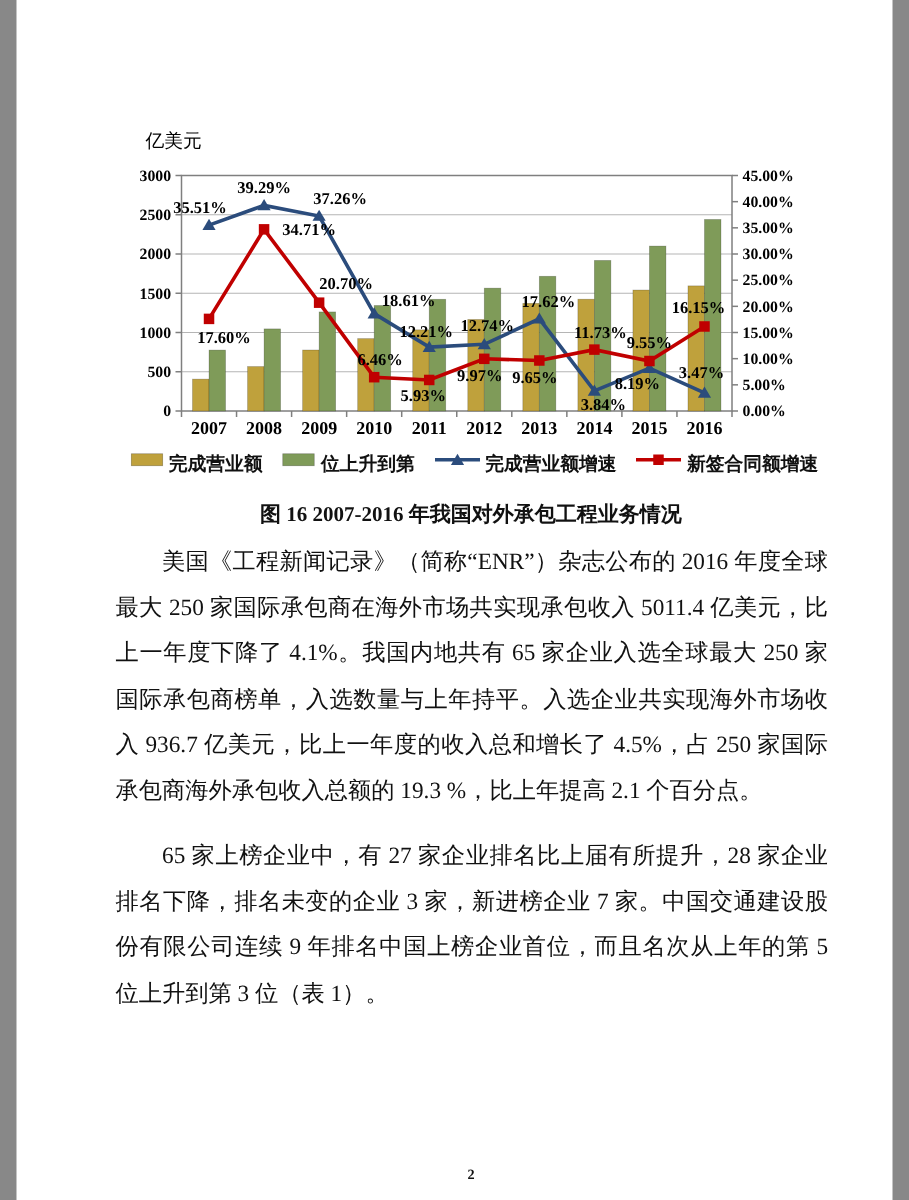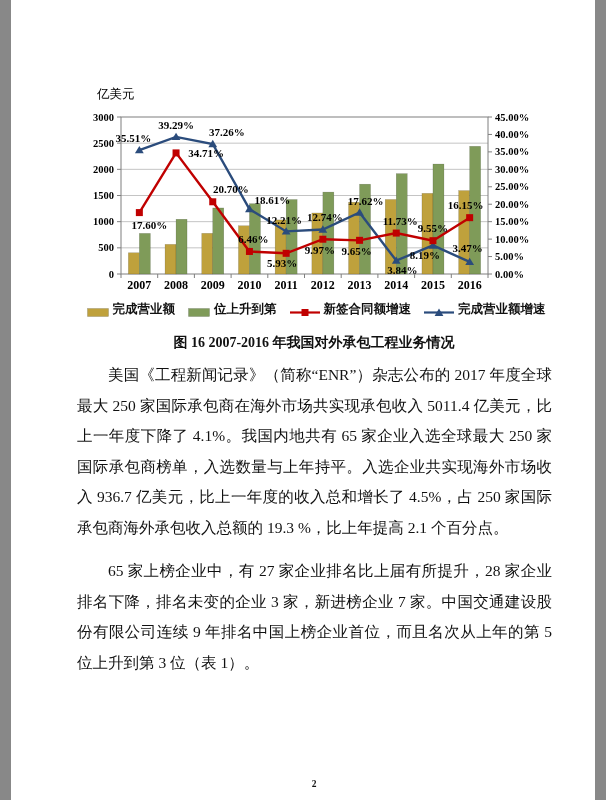--- a/index.html
+++ b/index.html
@@ -21,21 +21,21 @@
   .legend{
     display:flex;
     justify-content:center;
     align-items:center;
     gap:13px;
     margin-top:5px;
     font-size:12.5px;
     font-weight:bold;
     white-space:nowrap;
   }
-  .legend-item{display:flex;align-items:flex-end;gap:4px;}
+  .legend-item{display:flex;align-items:flex-start;gap:4px;}
   .caption{
     position:absolute;
     left:0;top:334px;
     width:606px;
     text-align:center;
     font-size:14px;
     font-weight:bold;
   }
   .body-text{
     position:absolute;
@@ -210,37 +210,37 @@
           <span>完成营业额</span>
         </span>
         <span class="legend-item">
           <svg width="22" height="11">
             <rect x="0.5" y="1.5" width="21" height="8" fill="#7F9B59" stroke="rgba(0,0,0,0.3)" stroke-width="0.5"></rect>
           </svg>
           <span>位上升到第</span>
         </span>
         <span class="legend-item">
           <svg width="30" height="11">
+            <line x1="0" y1="5.5" x2="30" y2="5.5" stroke="#2B4C7C" stroke-width="2.2"></line>
+            <path d="M15 1.5 L19.4 9 L10.6 9 Z" fill="#2B4C7C"></path>
+          </svg>
+          <span>完成营业额增速</span>
+        </span>
+        <span class="legend-item">
+          <svg width="30" height="11">
             <line x1="0" y1="5.5" x2="30" y2="5.5" stroke="#C00000" stroke-width="2.2"></line>
             <rect x="11.5" y="2" width="7" height="7" fill="#C00000"></rect>
           </svg>
           <span>新签合同额增速</span>
         </span>
-        <span class="legend-item">
-          <svg width="30" height="11">
-            <line x1="0" y1="5.5" x2="30" y2="5.5" stroke="#2B4C7C" stroke-width="2.2"></line>
-            <path d="M15 1.5 L19.4 9 L10.6 9 Z" fill="#2B4C7C"></path>
-          </svg>
-          <span>完成营业额增速</span>
-        </span>
       </div>
   </div>
 
   <div class="caption">图 16  2007-2016 年我国对外承包工程业务情况</div>
 
   <div class="body-text">
-    <p>美国《工程新闻记录》（简称“ENR”）杂志公布的 2017 年度全球最大 250 家国际承包商在海外市场共实现承包收入 5011.4 亿美元，比上一年度下降了 4.1%。我国内地共有 65 家企业入选全球最大 250 家国际承包商榜单，入选数量与上年持平。入选企业共实现海外市场收入 936.7 亿美元，比上一年度的收入总和增长了 4.5%，占 250 家国际承包商海外承包收入总额的 19.3 %，比上年提高 2.1 个百分点。</p>
+    <p>美国《工程新闻记录》（简称“ENR”）杂志公布的 2016 年度全球最大 250 家国际承包商在海外市场共实现承包收入 5011.4 亿美元，比上一年度下降了 4.1%。我国内地共有 65 家企业入选全球最大 250 家国际承包商榜单，入选数量与上年持平。入选企业共实现海外市场收入 936.7 亿美元，比上一年度的收入总和增长了 4.5%，占 250 家国际承包商海外承包收入总额的 19.3 %，比上年提高 2.1 个百分点。</p>
     <p>65 家上榜企业中，有 27 家企业排名比上届有所提升，28 家企业排名下降，排名未变的企业 3 家，新进榜企业 7 家。中国交通建设股份有限公司连续 9 年排名中国上榜企业首位，而且名次从上年的第 5 位上升到第 3 位（表 1）。</p>
   </div>
 
   <div class="page-number">2</div>
 
 </div>
 
 </body></html>

